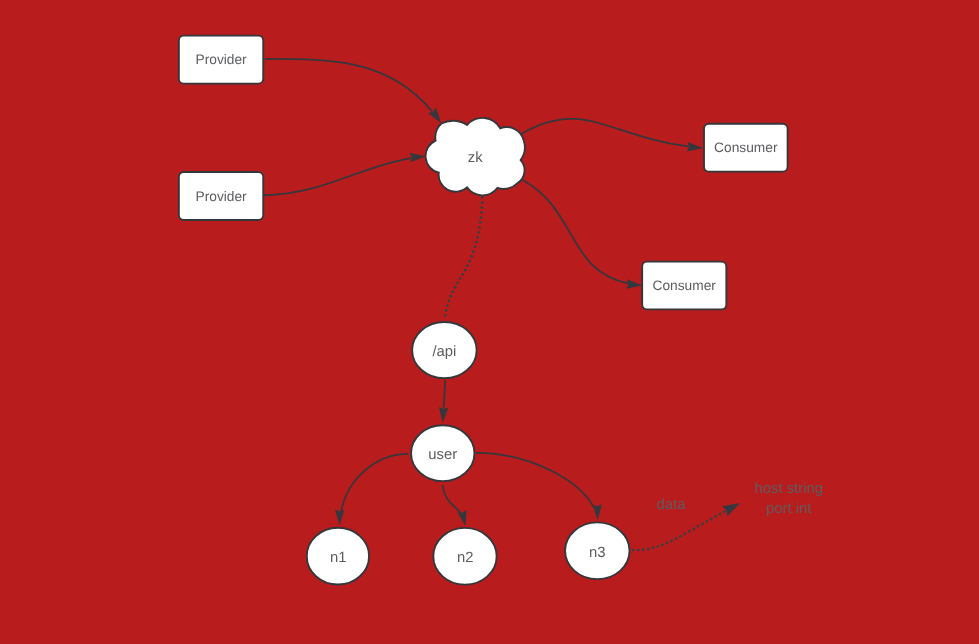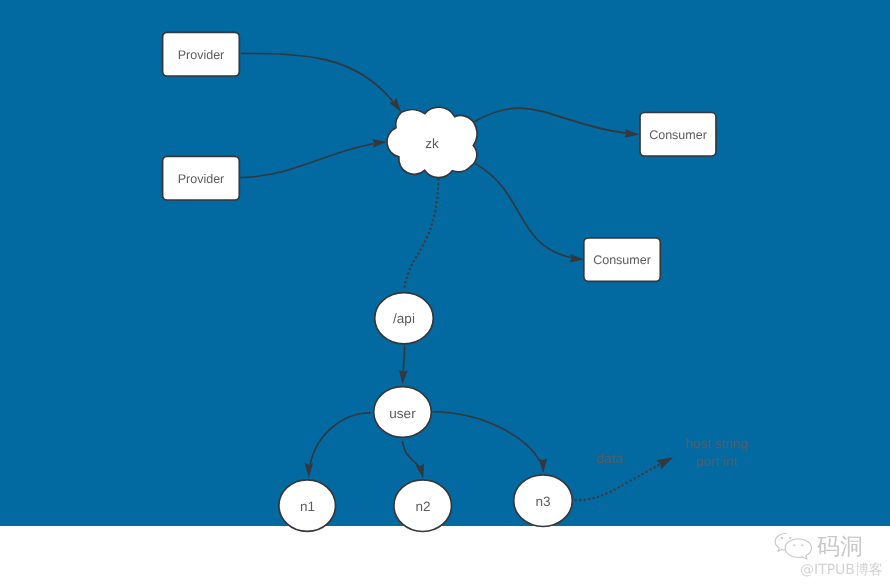--- a/index.html
+++ b/index.html
@@ -6,22 +6,22 @@
   html, body {
     margin: 0; padding: 0;
     -webkit-font-smoothing: antialiased;
     text-rendering: geometricPrecision;
     background: #ffffff;
     width: 890px; height: 585px;
     overflow: hidden;
   }
   #canvas {
     position: relative;
-    width: 890px; height: 526px;
-    background: #0369a1;
+    width: 890px; height: 585px;
+    background: #b91c1c;
   }
   svg.diagram {
     position: absolute;
     left: 0; top: 0;
     width: 890px; height: 585px;
     display: block;
     transform: translateZ(0);
   }
   .shape { fill: #ffffff; stroke: #34373c; stroke-width: 1.7; }
   .edge  { fill: none; stroke: #34373c; stroke-width: 1.6; stroke-linecap: butt; }
@@ -137,27 +137,13 @@
     <g>
       <ellipse class="shape" cx="543" cy="500.7" rx="29.3" ry="25.8"></ellipse>
       <text class="label lg" x="543" y="501.5">n3</text>
     </g>
 
     <text class="ann" x="610" y="463">data</text>
     <text class="ann" x="717" y="448">host string</text>
     <text class="ann" x="717" y="466">port int</text>
   </svg>
 
-  <div id="watermark">
-    <svg class="wm-icon" width="40" height="28" viewBox="0 0 40 28">
-      <path d="M11.9 1.2C5.9 1.2 1.2 5.0 1.2 9.6c0 2.6 1.5 5.0 4.0 6.6l-1.1 3.1 3.6-1.8c1.0.3 2.0.5 3.1.5" fill="none" stroke="#c8c9cb" stroke-width="1.15" stroke-linejoin="round" stroke-linecap="round"></path>
-      <circle cx="7.9" cy="6.0" r="1.15" fill="#c8c9cb"></circle>
-      <circle cx="16.3" cy="6.0" r="1.15" fill="#c8c9cb"></circle>
-      <path d="M24.3 6.7c-7.3 0-13.2 4.2-13.2 9.4 0 5.2 5.9 9.4 13.2 9.4 1.5 0 3.0-.2 4.3-.6l4.5 2.1-1.2-3.4c3.4-1.7 5.6-4.5 5.6-7.5 0-5.2-5.9-9.4-13.2-9.4z" fill="none" stroke="#c8c9cb" stroke-width="1.15" stroke-linejoin="round" stroke-linecap="round"></path>
-      <circle cx="20.4" cy="13.3" r="1.05" fill="#c8c9cb"></circle>
-      <circle cx="28.4" cy="13.3" r="1.05" fill="#c8c9cb"></circle>
-    </svg>
-    <div class="wm-text">
-      <div class="wm-brand">码洞</div>
-      <div class="wm-handle">@ITPUB博客</div>
-    </div>
-  </div>
 </div>
 
 </body></html>

